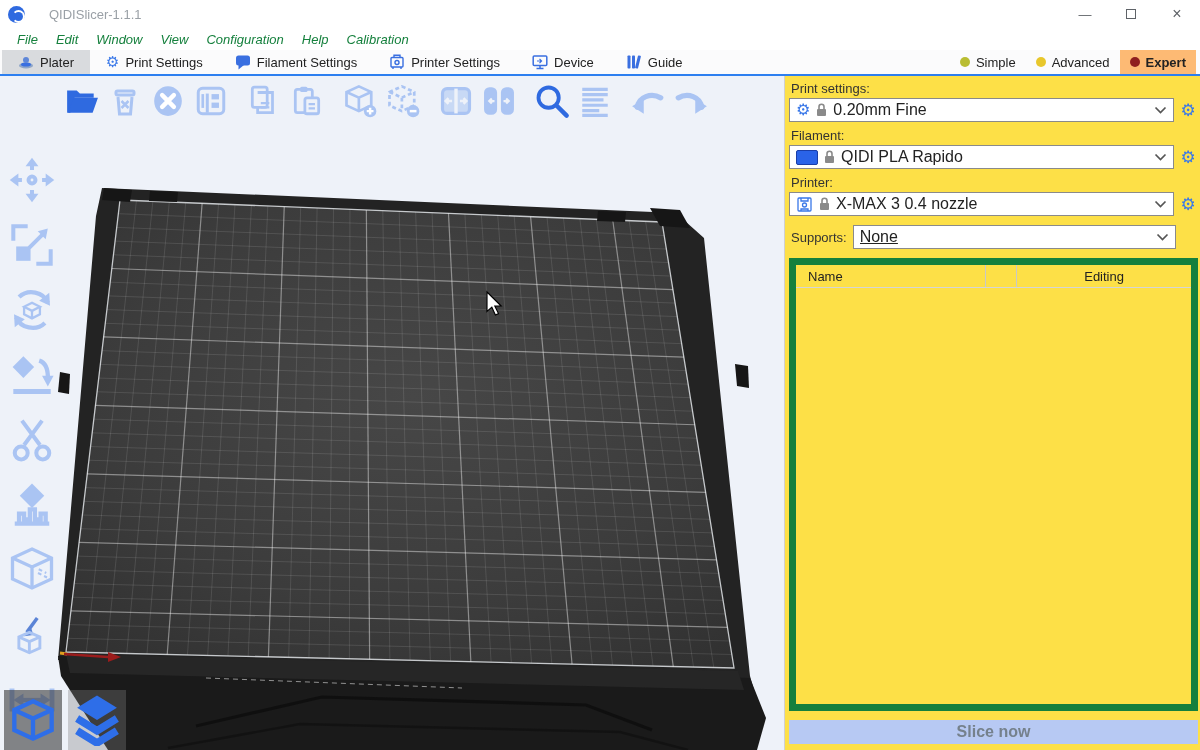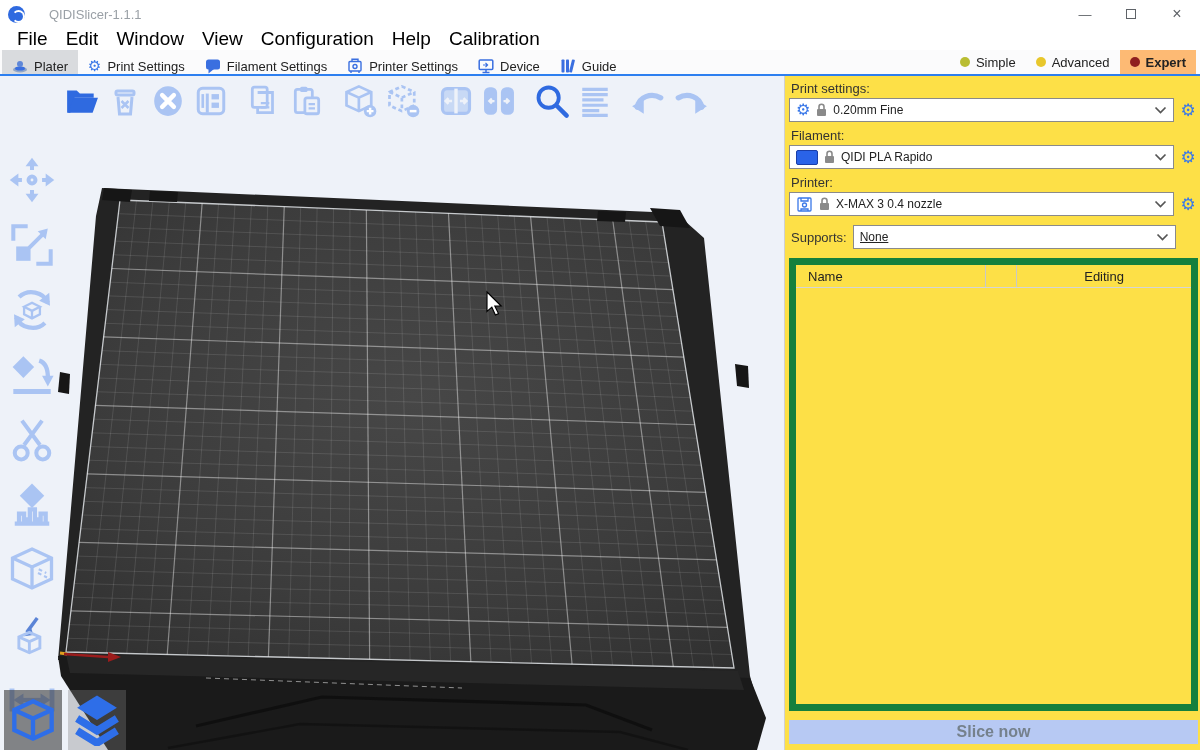--- a/index.html
+++ b/index.html
@@ -11,26 +11,26 @@
   .app-icon { width:17px; height:17px; border-radius:50%; background:#2f6ae0; position:relative; flex:0 0 auto; }
   .app-icon::after { content:""; position:absolute; left:4px; top:4px; width:9px; height:9px;
     border:2px solid #fff; border-radius:50%; border-left-color:transparent; }
   .title-text { margin-left:24px; font-size:13px; color:#9aa0a6; }
   .win-controls { margin-left:auto; display:flex; height:100%; }
   .win-btn { width:46px; display:flex; align-items:center; justify-content:center; color:#5f6368; font-size:13px; }
   .max-glyph { width:10px; height:10px; border:1px solid #5f6368; display:inline-block; }
 
   
   .menubar { height:22px; display:flex; align-items:center; padding-left:8px; background:#fff; }
-  .menu-item { font-size:19px; color:#000000; padding:2px 9px; }
+  .menu-item { font-size:13px; color:#15803d; padding:2px 9px;font-style:italic; }
 
   
   .tabbar { height:26px; display:flex; align-items:stretch; background:#fbfbfc;
     border-bottom:2px solid #2d7ff0; padding-left:2px; }
-  .tab { display:flex; align-items:flex-end; gap:6px; padding:0 10px; font-size:13px; color:#222; }
+  .tab { display:flex; align-items:center; gap:6px; padding:0 16px; font-size:13px; color:#222; }
   .tab.active { background:#d9dbde; }
   .tab .glyph { display:flex; align-items:center; }
   .gear-glyph { color:#3a78e8; font-size:15px; line-height:1; font-family:"DejaVu Sans", sans-serif; }
   .modes { margin-left:auto; display:flex; align-items:stretch; padding-right:4px; }
   .mode { display:flex; align-items:center; gap:6px; padding:0 10px; font-size:13px; color:#222; }
   .mode.active { background:#fdba74; font-weight:bold; }
   .dot { width:10px; height:10px; border-radius:50%; }
   .dot-simple { background:#b9bd32; } .dot-advanced { background:#e8c72c; } .dot-expert { background:#8f1f1f; }
 
   
@@ -53,21 +53,21 @@
   .vt-btn.active { background:rgba(40,40,40,0.55); }
   .vt-btn.inactive { background:rgba(130,130,130,0.35); }
 
   
   .right-panel { width:416px; height:674px; background:#fde047; border-left:1px solid #d0d0d0;
     padding:3px 2px 6px 4px; display:flex; flex-direction:column; font-size:13px; color:#222; }
   .field-label { font-size:13px; color:#333; margin:2px 0 2px 2px; }
   .combo-row { display:flex; align-items:center; gap:4px; }
   .combo { flex:1; height:24px; border:1px solid #8a8a8a; background:#fff; display:flex;
     align-items:center; gap:6px; padding:0 6px; min-width:0; }
-  .combo-text { flex:1; font-size:12px; color:#222; white-space:nowrap; overflow:hidden; }
+  .combo-text { flex:1; font-size:16px; color:#222; white-space:nowrap; overflow:hidden; }
   .gear-btn { width:20px; display:flex; justify-content:center; }
   .swatch { width:22px; height:15px; background:#2a63e8; border:1px solid #1a3ea8; border-radius:2px; flex:0 0 auto; }
   .supports-row { display:flex; align-items:center; margin-top:9px; padding-right:22px; }
   .supports-row .combo { margin-left:6px;text-decoration:underline; }
   .infill-row { display:flex; align-items:center; margin-top:6px; }
   .combo.small { flex:0 0 72px; margin-left:6px; }
   .brim-label { margin-left:26px; }
   .checkbox { width:15px; height:15px; border:1px solid #777; background:#fff; margin-left:6px; }
   .obj-table { margin-top:9px; flex:1; border:7px solid #15803d; display:flex; flex-direction:column; }
   .obj-header { display:flex; height:23px; border-bottom:1px solid #d5d5d5; align-items:center; }

